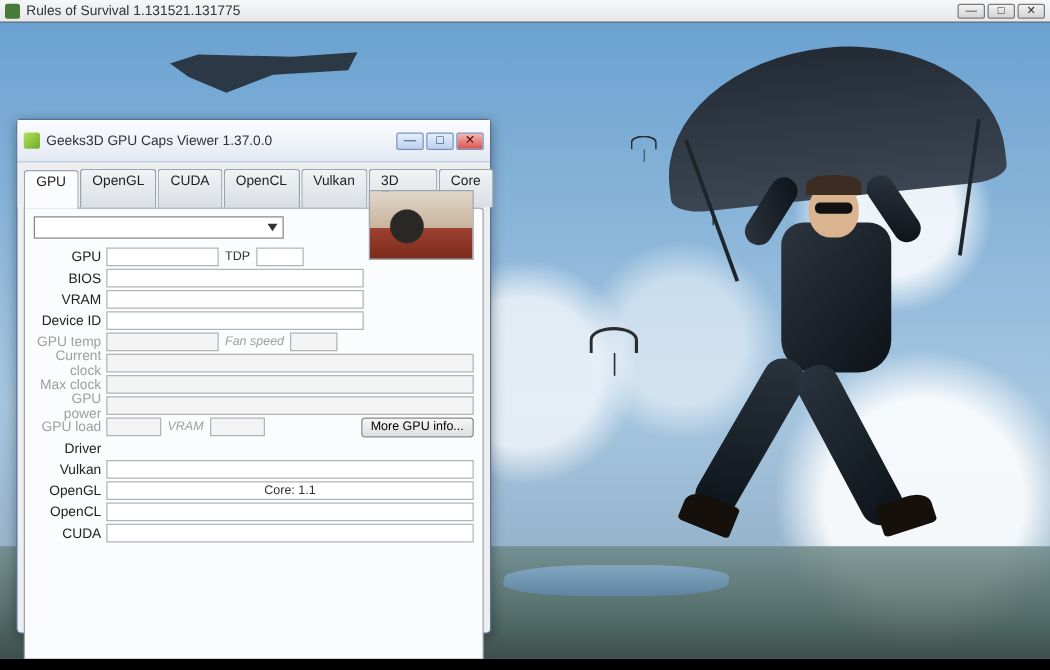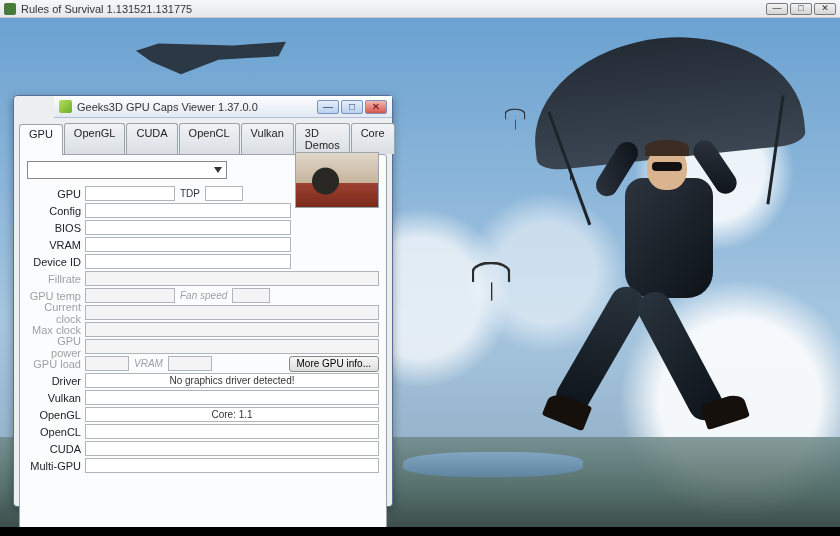--- a/index.html
+++ b/index.html
@@ -93,25 +93,25 @@
  background:linear-gradient(180deg,#f2f2f2,#d4d4d4);font-size:9px;line-height:9px;text-align:center;
  color:#333;}
 .gpu-window {
   position:absolute; left:13px; top:77px; width:380px; height:412px;
   background:#eceef0;
   border:1px solid #5a6e9a;
   border-radius:4px;
   box-shadow:0 3px 10px rgba(0,0,0,0.35);
 }
 .gpu-title {
-  height:22px;
+  height:34px;
   background:linear-gradient(180deg,#fcfdff,#e3e9f3);
   border-bottom:1px solid #b1c0d8;
   display:flex; align-items:center; padding:0 5px;
-  font-size:11px; color:#333;margin-left:40px;
+  font-size:11px; color:#333;
 }
 .gpu-title .icon{width:13px;height:13px;background:linear-gradient(135deg,#b6de5a,#6cae28);border-radius:2px;margin-right:5px;}
 .gpu-title .winbtns{margin-left:auto;display:flex;gap:2px;}
 .gwbtn{width:22px;height:14px;border:1px solid #7692bb;border-radius:2px;font-size:10px;line-height:12px;text-align:center;color:#2a3a60;}
 .gw-min{background:linear-gradient(180deg,#e6eefc,#bcd1ef);}
 .gw-max{background:linear-gradient(180deg,#e6eefc,#bcd1ef);}
 .gw-close{background:linear-gradient(180deg,#f5b6b0,#d8544e);color:#5a0f0a;}
 .tabs{display:flex;padding:5px 5px 0;gap:1px;background:#eceef0;}
 .tab{padding:3px 9px;border:1px solid #9aa4af;border-bottom:none;
  background:linear-gradient(180deg,#fdfefe,#e4e8ec);font-size:11px;color:#222;border-radius:3px 3px 0 0;}
@@ -209,40 +209,32 @@
 
         <div class="gpu-thumb"></div>
 
         <div class="row">
           <span class="lbl">GPU</span>
           <span class="fld" style="flex:0 0 90px"></span>
           <span class="sub">TDP</span>
           <span class="fld" style="flex:0 0 38px"></span>
         </div>
         <div class="row">
-            <span class="lbl">Config</span>
-            <span class="fld" style="max-width:206px"></span>
-          </div>
-        <div class="row">
             <span class="lbl">BIOS</span>
             <span class="fld" style="max-width:206px"></span>
           </div>
         <div class="row">
             <span class="lbl">VRAM</span>
             <span class="fld" style="max-width:206px"></span>
           </div>
         <div class="row">
             <span class="lbl">Device ID</span>
             <span class="fld" style="max-width:206px"></span>
           </div>
 
-        <div class="row">
-            <span class="lbl dim">Fillrate</span>
-            <span class="fld dim"></span>
-          </div>
         <div class="row">
             <span class="lbl dim">GPU temp</span>
             <span class="fld dim" style="flex:0 0 90px"></span>
             <span class="sub dim">Fan speed</span>
             <span class="fld dim" style="flex:0 0 38px"></span>
           </div>
         <div class="row">
             <span class="lbl dim">Current clock</span>
             <span class="fld dim"></span>
           </div>
@@ -260,38 +252,33 @@
           <span class="sub dim">VRAM</span>
           <span class="fld dim" style="flex:0 0 44px"></span>
           <span style="flex:1"></span>
           <span class="minibtn">
               <span>More GPU info...</span>
             </span>
         </div>
 
         <div class="row">
             <span class="lbl">Driver</span>
-            <span class="fld center">No graphics driver detected!</span>
           </div>
         <div class="row">
             <span class="lbl">Vulkan</span>
             <span class="fld"></span>
           </div>
         <div class="row">
             <span class="lbl">OpenGL</span>
             <span class="fld center">Core: 1.1</span>
           </div>
         <div class="row">
             <span class="lbl">OpenCL</span>
             <span class="fld"></span>
           </div>
         <div class="row">
             <span class="lbl">CUDA</span>
-            <span class="fld"></span>
-          </div>
-        <div class="row">
-            <span class="lbl">Multi-GPU</span>
             <span class="fld"></span>
           </div>
       </div>
     </div>
   </div>
 </div>
 
 </body></html>

